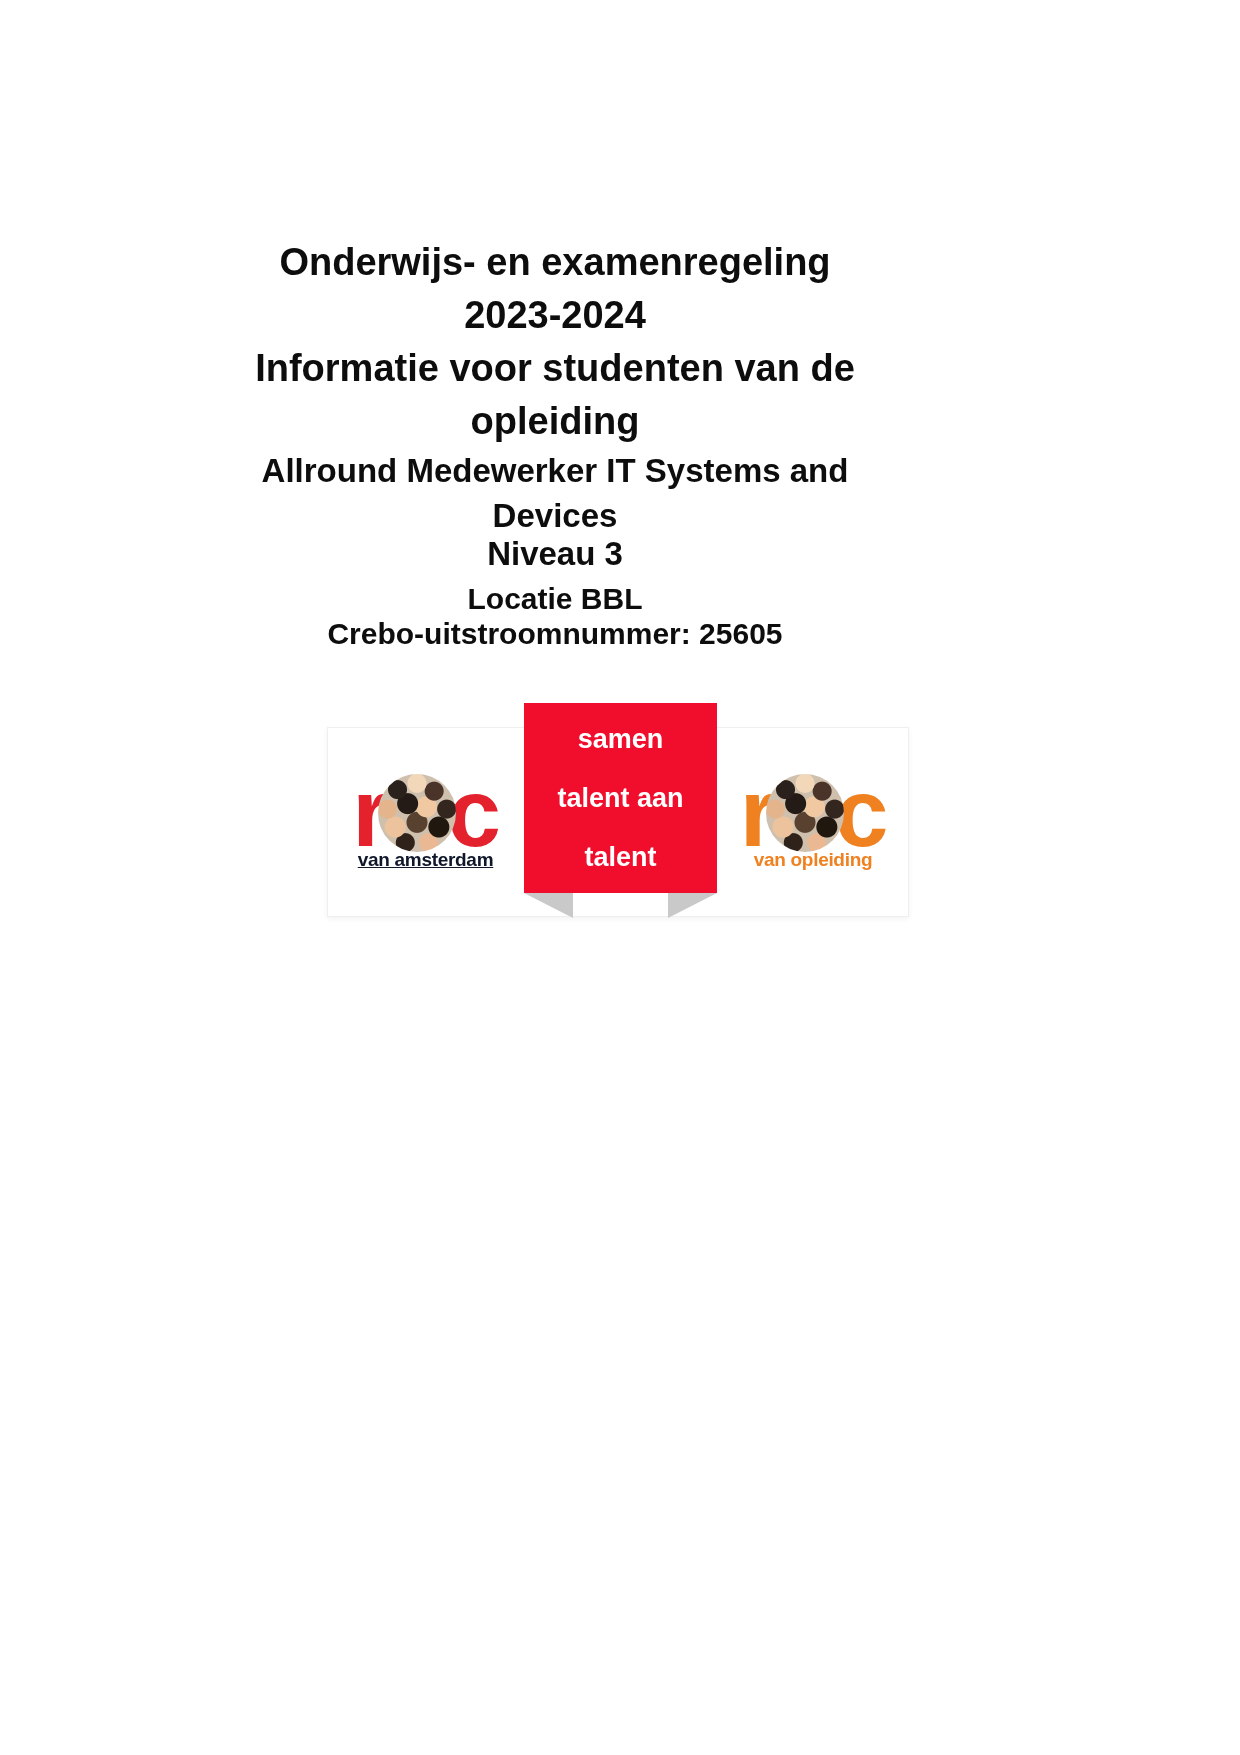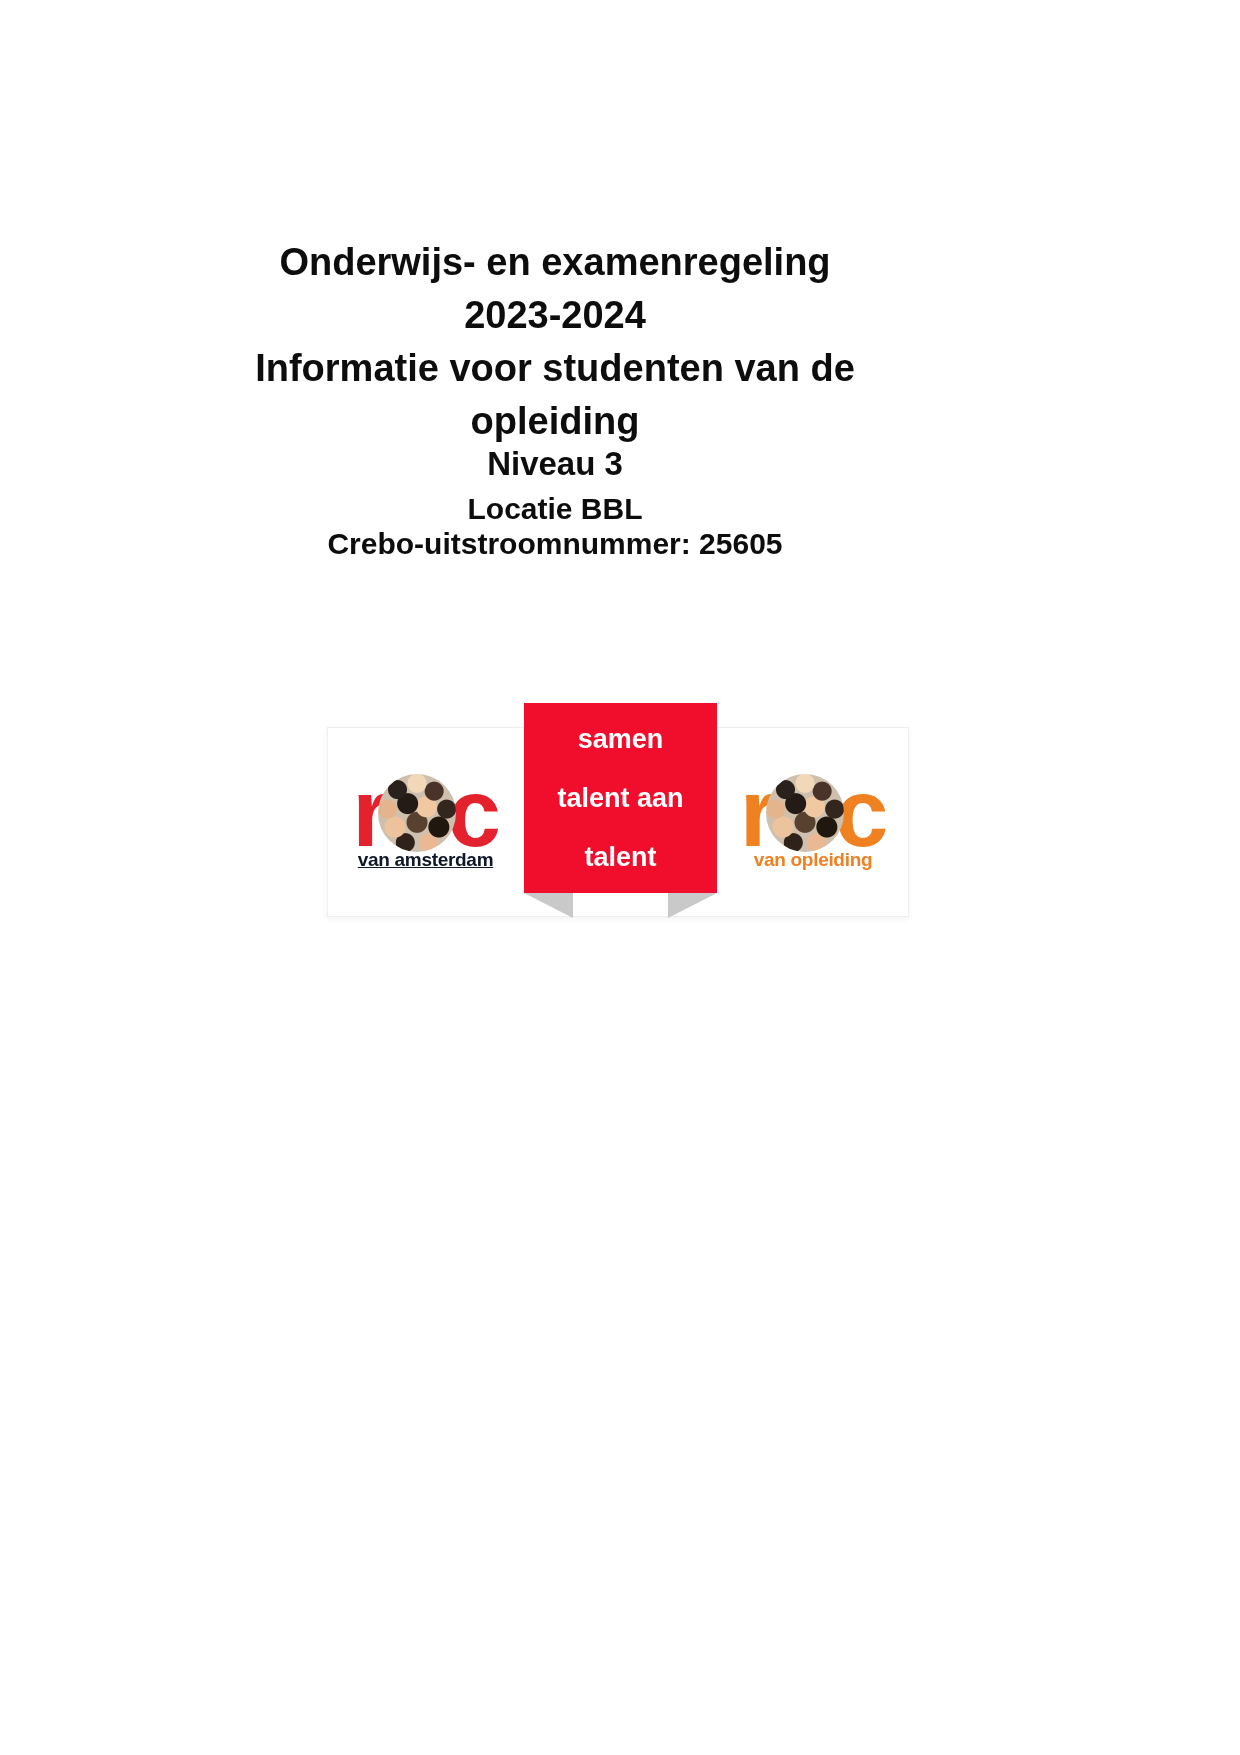--- a/index.html
+++ b/index.html
@@ -129,20 +129,22 @@
 </head>
 <body>
 
 <div class="page">
 
   <div class="title-block">
     <div class="title-line">Onderwijs- en examenregeling</div>
     <div class="title-line">2023-2024</div>
     <div class="title-line">Informatie voor studenten van de</div>
     <div class="title-line">opleiding</div>
+    <div class="program-line">Allround Medewerker IT Systems and</div>
+    <div class="program-line">Devices</div>
     <div class="level-line">Niveau 3</div>
     <div class="track-line">Locatie BBL</div>
     <div class="crebo-line">Crebo-uitstroomnummer: 25605</div>
   </div>
 
   <div class="logo-group">
     <div class="logo-card"></div>
 
     <div class="roc-logo roc-logo-left">
       <div class="roc-letters">

